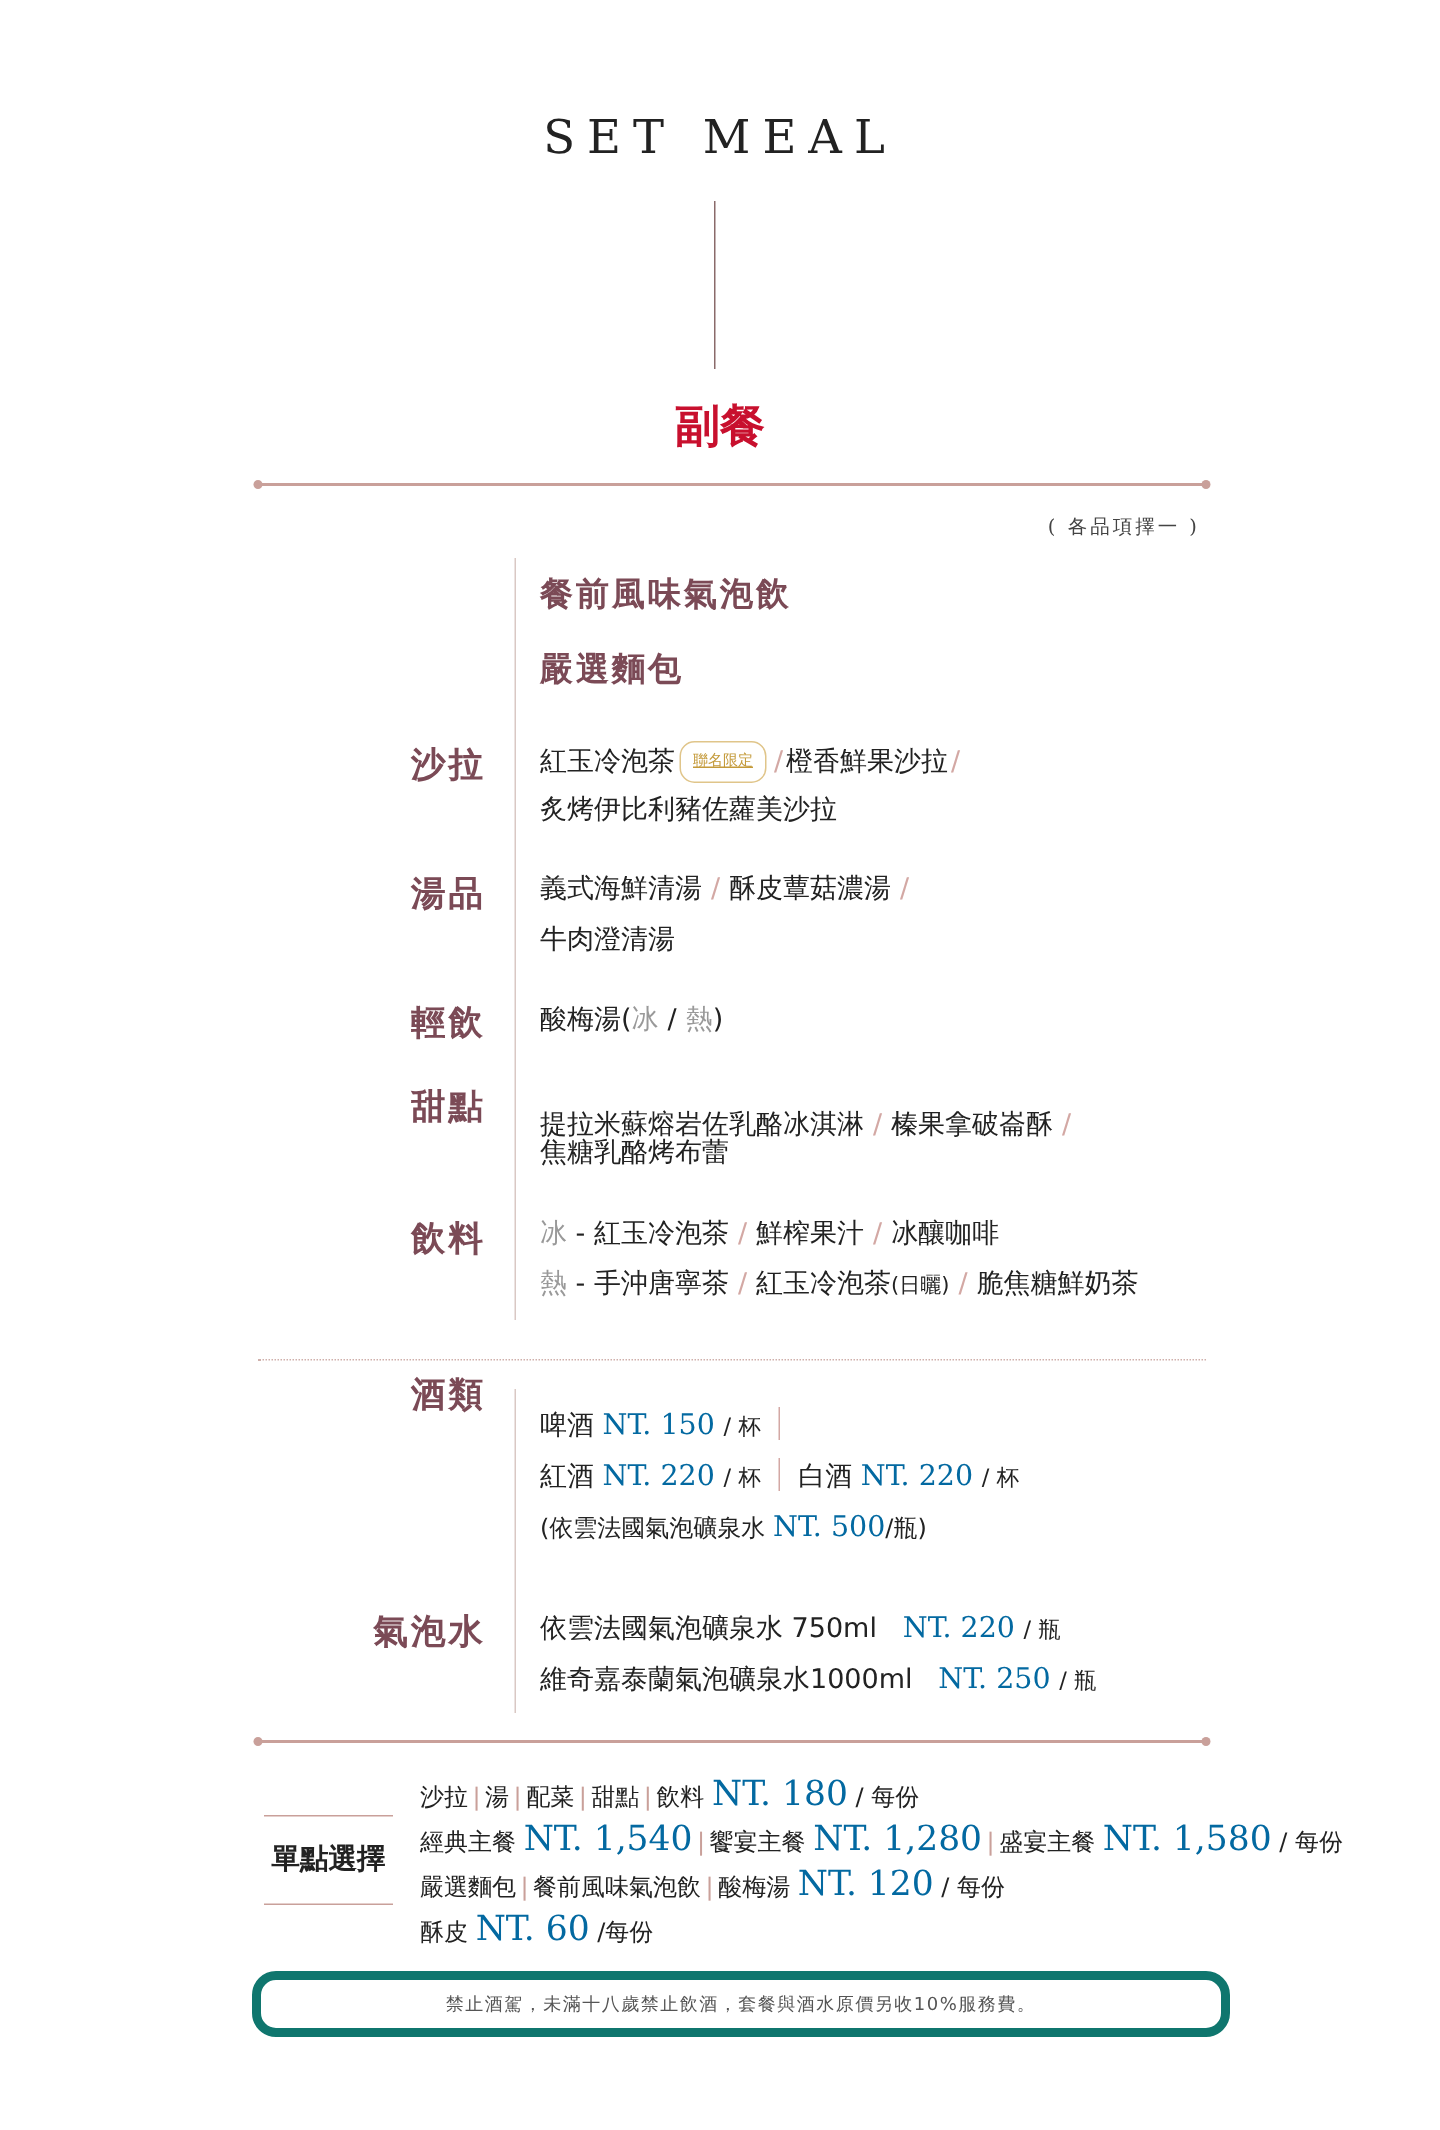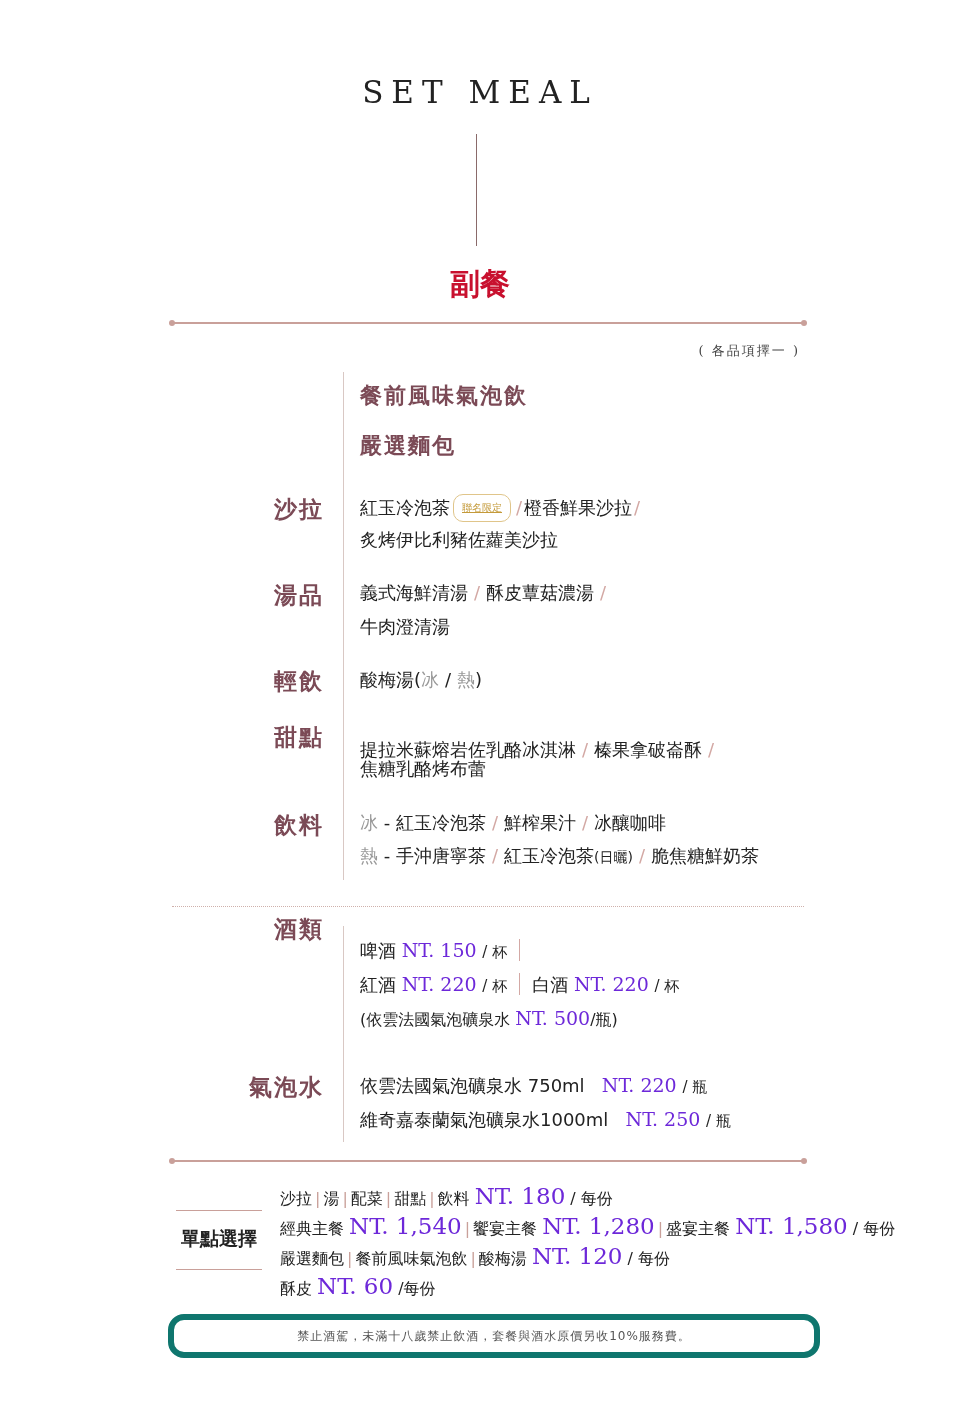--- a/index.html
+++ b/index.html
@@ -17,21 +17,21 @@
            border-radius: 50%; background: #c9a09a; }
   .hrule::before { left: -3px; } .hrule::after { right: -3px; }
   .note { right: 160px; top: 342px; font-family: "DejaVu Serif", serif; font-size: 13px; color: #444; letter-spacing: 2px; }
   .col-line { left: 343px; width: 1px; background: #d9c8c4; }
   .cat { right: 636px; font-family: "DejaVu Serif", serif; font-weight: bold; font-size: 23px;
          color: #7b4a56; letter-spacing: 2px; text-align: right; }
   .feature { left: 360px; font-family: "DejaVu Serif", serif; font-weight: bold; font-size: 22px; color: #7b4a56; letter-spacing: 2px; }
   .line { left: 360px; font-size: 18px; color: #222; white-space: nowrap; line-height: 24px; }
   .sep { color: #d3a8a4; padding: 0 6px; }
   .muted { color: #999; }
-  .price { font-family: "DejaVu Serif", serif; color: #6d28d9; font-size: 19px; }
+  .price { font-family: "DejaVu Serif", serif; color: #0369a1; font-size: 19px; }
   .unit { font-size: 15px; }
   .badge { display: inline-block; font-size: 10px; color: #c49a3a; border: 1px solid #e0c58a;
            border-radius: 10px; padding: 1px 8px; margin: 0 3px; vertical-align: 3px; text-decoration: underline; }
   .vbar { display: inline-block; width: 1px; height: 22px; background: #d3a8a4; vertical-align: -4px; margin: 0 12px; }
   .dotted { left: 172px; width: 632px; top: 906px; border-top: 1px dotted #cfb0ab; }
   .alc-label { left: 176px; width: 86px; top: 1226px; font-size: 19px; font-weight: bold; color: #222; text-align: center; }
   .alc-rule { left: 176px; width: 86px; height: 1px; background: #c9a09a; }
   .alc-line { left: 280px; font-size: 16px; color: #222; white-space: nowrap; }
   .alc-line .sep2 { color: #c9a09a; padding: 0 3px; }
   .alc-line .price { font-size: 23px; }

